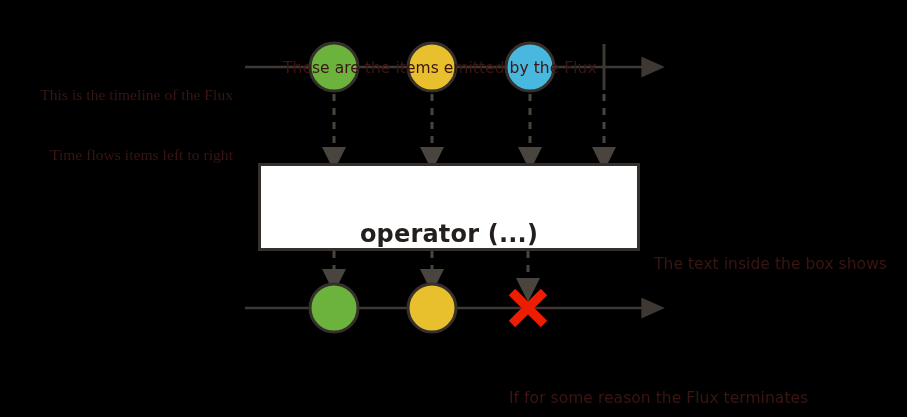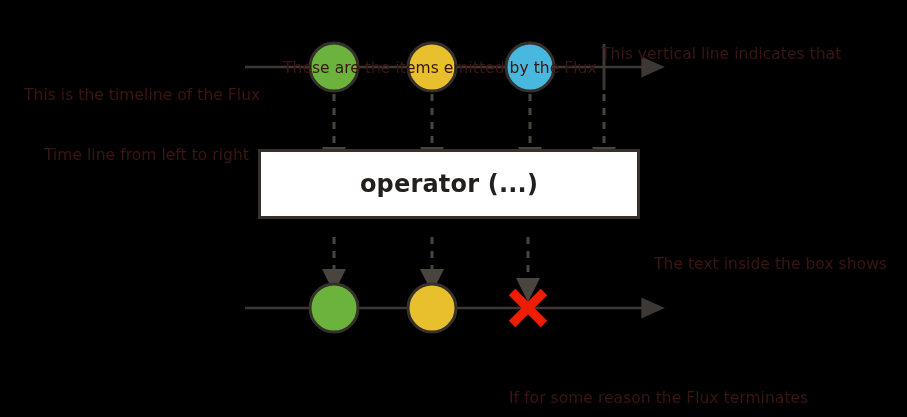--- a/index.html
+++ b/index.html
@@ -35,28 +35,28 @@
     left: 0;
     top: 0;
     width: 907px;
     height: 417px;
     display: block;
   }
 
   .op-box {
     position: absolute;
     left: 258px;
-    top: 149px;
+    top: 163px;
     width: 382px;
-    height: 70px;
+    height: 88px;
     background: #ffffff;
     border: 3px solid #35302c;
     box-sizing: border-box;
     display: flex;
-    align-items: center;
+    align-items: flex-end;
     justify-content: center;
   }
   .op-label {
     font-family: "DejaVu Sans", "Liberation Sans", sans-serif;
     font-weight: bold;
     font-size: 24px;
     color: #231f1c;
     letter-spacing: 0.2px;
   }
 </style>
@@ -108,31 +108,30 @@
         <line x1="512" y1="292" x2="544" y2="324"></line>
         <line x1="544" y1="292" x2="512" y2="324"></line>
       </g>
     </g>
   </svg>
 
   <div class="op-box">
     <span class="op-label">operator (...)</span>
   </div>
 
-  <div class="ann center" style="left:24px; top:45px; width:225px;">
+  <div class="ann center" style="left:8px; top:45px; width:225px;font-family:Liberation Serif, serif;">
     <div>This is the timeline of the Flux</div>
-    <div>Time line from left to right</div>
+    <div>Time flows items left to right</div>
   </div>
 
   <div class="ann center" style="left:283px; top:18px; width:300px;">
     <div>These are the items emitted by the Flux</div>
   </div>
 
   <div class="ann left" style="left:601px; top:4px; width:300px;">
-    <div>This vertical line indicates that</div>
   </div>
 
 
   <div class="ann left" style="left:654px; top:214px; width:250px;">
     <div>The text inside the box shows</div>
   </div>
 
   <div class="ann center" style="left:35px; top:286px; width:190px;">
   </div>
 

